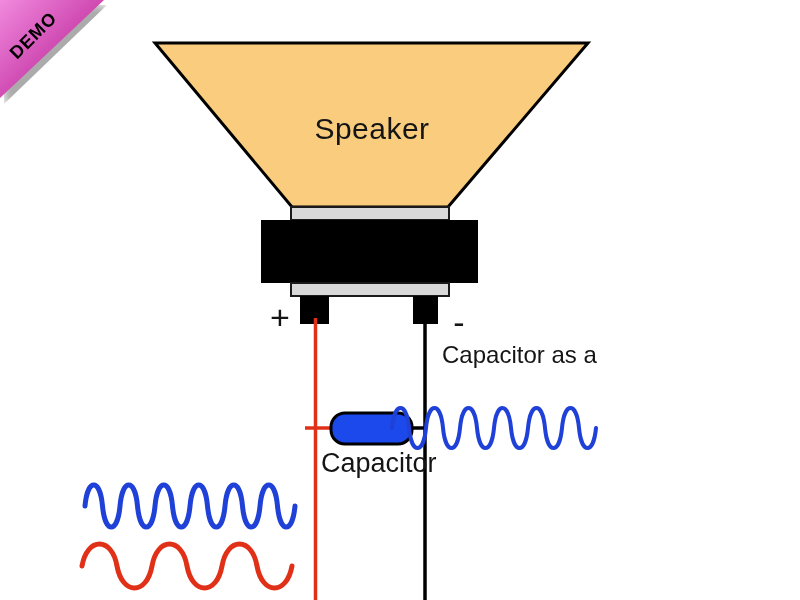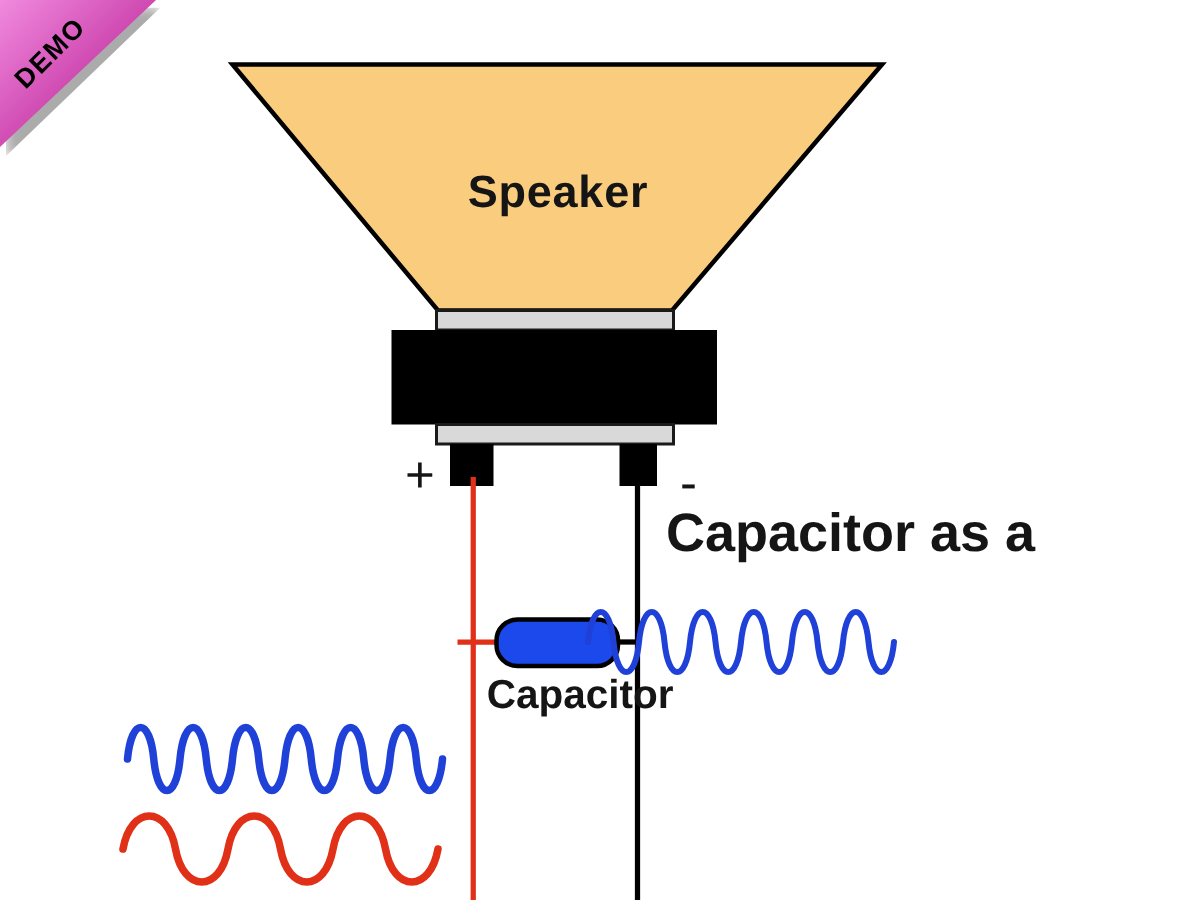--- a/index.html
+++ b/index.html
@@ -1,24 +1,24 @@
 <!DOCTYPE html>
 <html><head>
 <meta charset="utf-8">
 <style>
   html,body{margin:0;padding:0;background:#fff;}
   .stage{position:relative;width:800px;height:600px;background:#ffffff;overflow:hidden;
          font-family:"Liberation Sans", sans-serif;color:#111;}
   .diagram{position:absolute;left:0;top:0;width:800px;height:600px;}
-  .label{position:absolute;color:#151515;font-weight:bold;}
+  .label{position:absolute;color:#151515;}
   .speaker-label{left:272px;top:112px;width:200px;text-align:center;font-size:30px;letter-spacing:.5px;}
   .plus-label{left:262px;top:298px;width:36px;text-align:center;font-size:34px;font-weight:400;}
   .minus-label{left:441px;top:303px;width:36px;text-align:center;font-size:34px;font-weight:400;}
-  .capacitor-label{left:289px;top:448px;width:160px;text-align:right;font-size:27px;}
-  .caption{left:442px;top:338px;width:250px;text-align:center;font-size:36px;line-height:34px;}
+  .capacitor-label{left:321px;top:448px;width:160px;text-align:left;font-size:27px;}
+  .caption{left:442px;top:338px;width:250px;font-size:24px;line-height:34px;}
   .ribbon-shadow{position:absolute;left:4px;top:5px;width:103px;height:99px;
                  clip-path:polygon(0 0,100% 0,0 100%);background:#8f8f8f;filter:blur(4px);opacity:.75;}
   .ribbon{position:absolute;left:0;top:0;width:104px;height:98px;
           clip-path:polygon(0 0,100% 0,0 100%);}
   .ribbon-text{position:absolute;left:-26px;top:25px;width:120px;height:22px;text-align:center;
                transform:rotate(-45deg);font-size:18px;font-weight:bold;letter-spacing:1px;color:#000;}
 </style>
 </head>
 <body>
 

